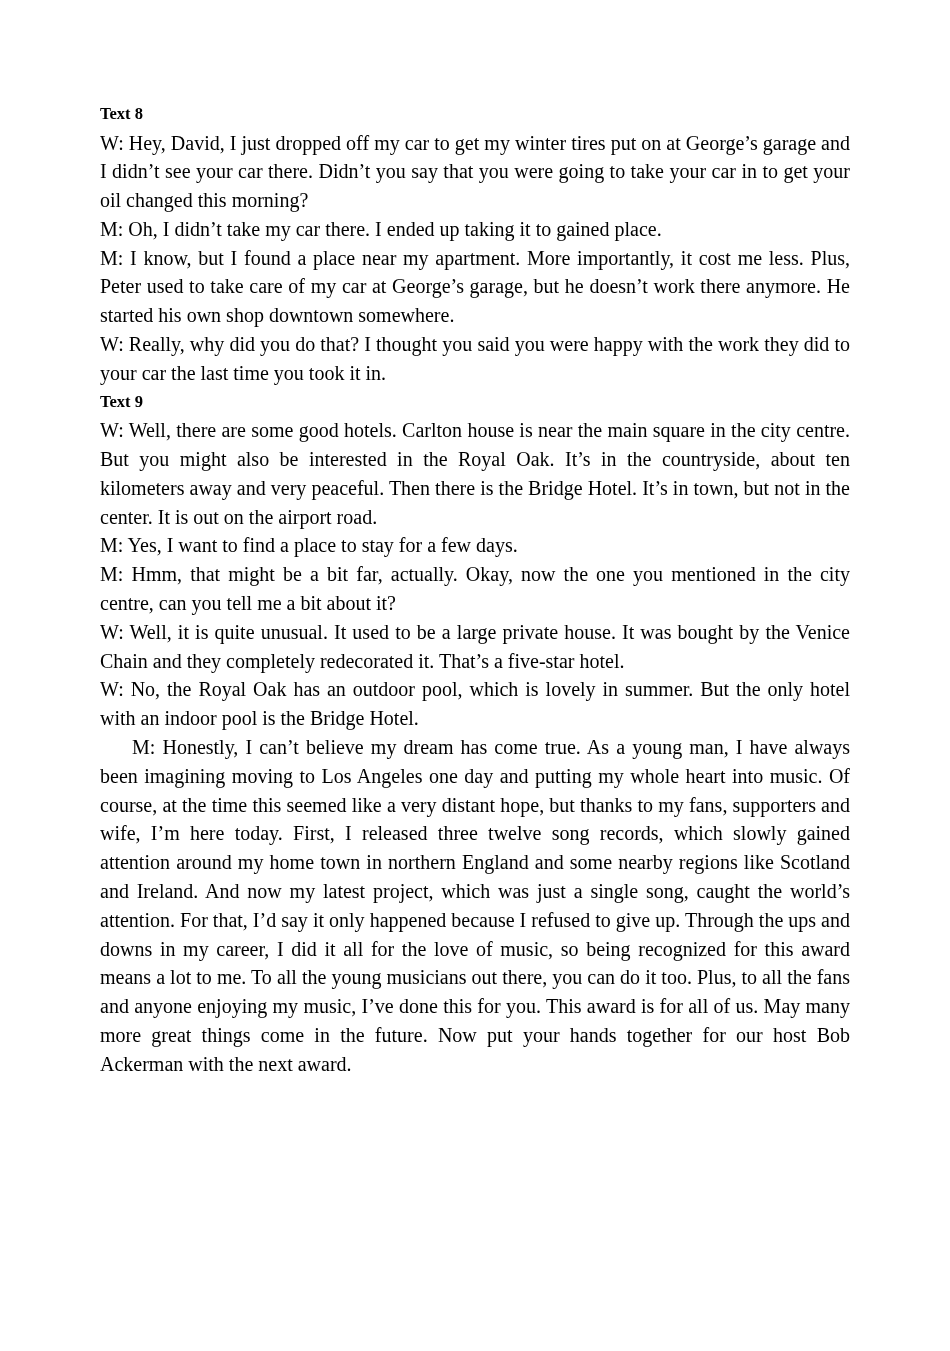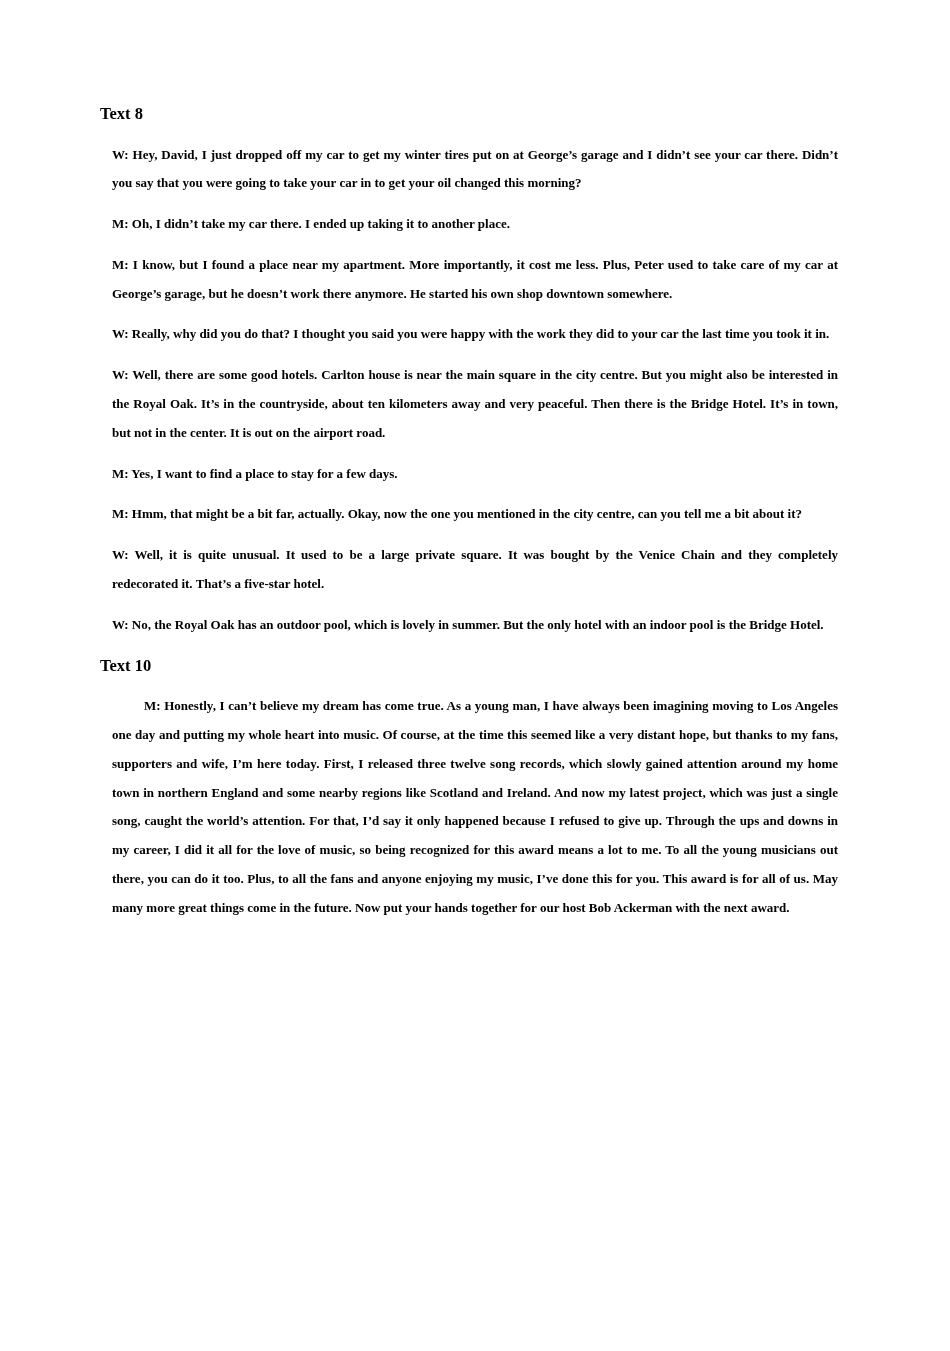--- a/index.html
+++ b/index.html
@@ -25,49 +25,48 @@
     width: 750px;
   }
   .section-heading {
     font-weight: bold;
     font-size: 16.5px;
     line-height: 28.5px;
     margin: 0;
     text-align: left;
   }
   .para {
-    font-size: 13px;
+    font-size: 20px;
     line-height: 28.8px;
-    margin: 12px;
+    margin: 0;
     text-align: justify;
     text-justify: inter-word;
     -webkit-hyphens: none;
     hyphens: none;
-    font-weight: bold;
   }
   .para.indent {
     text-indent: 32px;
   }
   
 </style>
 </head>
 <body>
 
 <div class="page">
   <div class="doc-body">
 
     <p class="section-heading">Text 8</p>
     <p class="para">W: Hey, David, I just dropped off my car to get my winter tires put on at George’s garage and I didn’t see your car there. Didn’t you say that you were going to take your car in to get your oil changed this morning?</p>
-    <p class="para">M: Oh, I didn’t take my car there. I ended up taking it to another place.</p>
+    <p class="para">M: Oh, I didn’t take my car there. I ended up taking it to gained place.</p>
     <p class="para">M: I know, but I found a place near my apartment. More importantly, it cost me less. Plus, Peter used to take care of my car at George’s garage, but he doesn’t work there anymore. He started his own shop downtown somewhere.</p>
     <p class="para">W: Really, why did you do that? I thought you said you were happy with the work they did to your car the last time you took it in.</p>
 
+    <p class="section-heading">Text 9</p>
     <p class="para">W: Well, there are some good hotels. Carlton house is near the main square in the city centre. But you might also be interested in the Royal Oak. It’s in the countryside, about ten kilometers away and very peaceful. Then there is the Bridge Hotel. It’s in town, but not in the center. It is out on the airport road.</p>
     <p class="para">M: Yes, I want to find a place to stay for a few days.</p>
     <p class="para">M: Hmm, that might be a bit far, actually. Okay, now the one you mentioned in the city centre, can you tell me a bit about it?</p>
-    <p class="para">W: Well, it is quite unusual. It used to be a large private square. It was bought by the Venice Chain and they completely redecorated it. That’s a five-star hotel.</p>
+    <p class="para">W: Well, it is quite unusual. It used to be a large private house. It was bought by the Venice Chain and they completely redecorated it. That’s a five-star hotel.</p>
     <p class="para">W: No, the Royal Oak has an outdoor pool, which is lovely in summer. But the only hotel with an indoor pool is the Bridge Hotel.</p>
 
-    <p class="section-heading">Text 10</p>
     <p class="para indent">M: Honestly, I can’t believe my dream has come true. As a young man, I have always been imagining moving to Los Angeles one day and putting my whole heart into music. Of course, at the time this seemed like a very distant hope, but thanks to my fans, supporters and wife, I’m here today. First, I released three twelve song records, which slowly gained attention around my home town in northern England and some nearby regions like Scotland and Ireland. And now my latest project, which was just a single song, caught the world’s attention. For that, I’d say it only happened because I refused to give up. Through the ups and downs in my career, I did it all for the love of music, so being recognized for this award means a lot to me. To all the young musicians out there, you can do it too. Plus, to all the fans and anyone enjoying my music, I’ve done this for you. This award is for all of us. May many more great things come in the future. Now put your hands together for our host Bob Ackerman with the next award.</p>
 
   </div>
 </div>
 
 </body></html>

